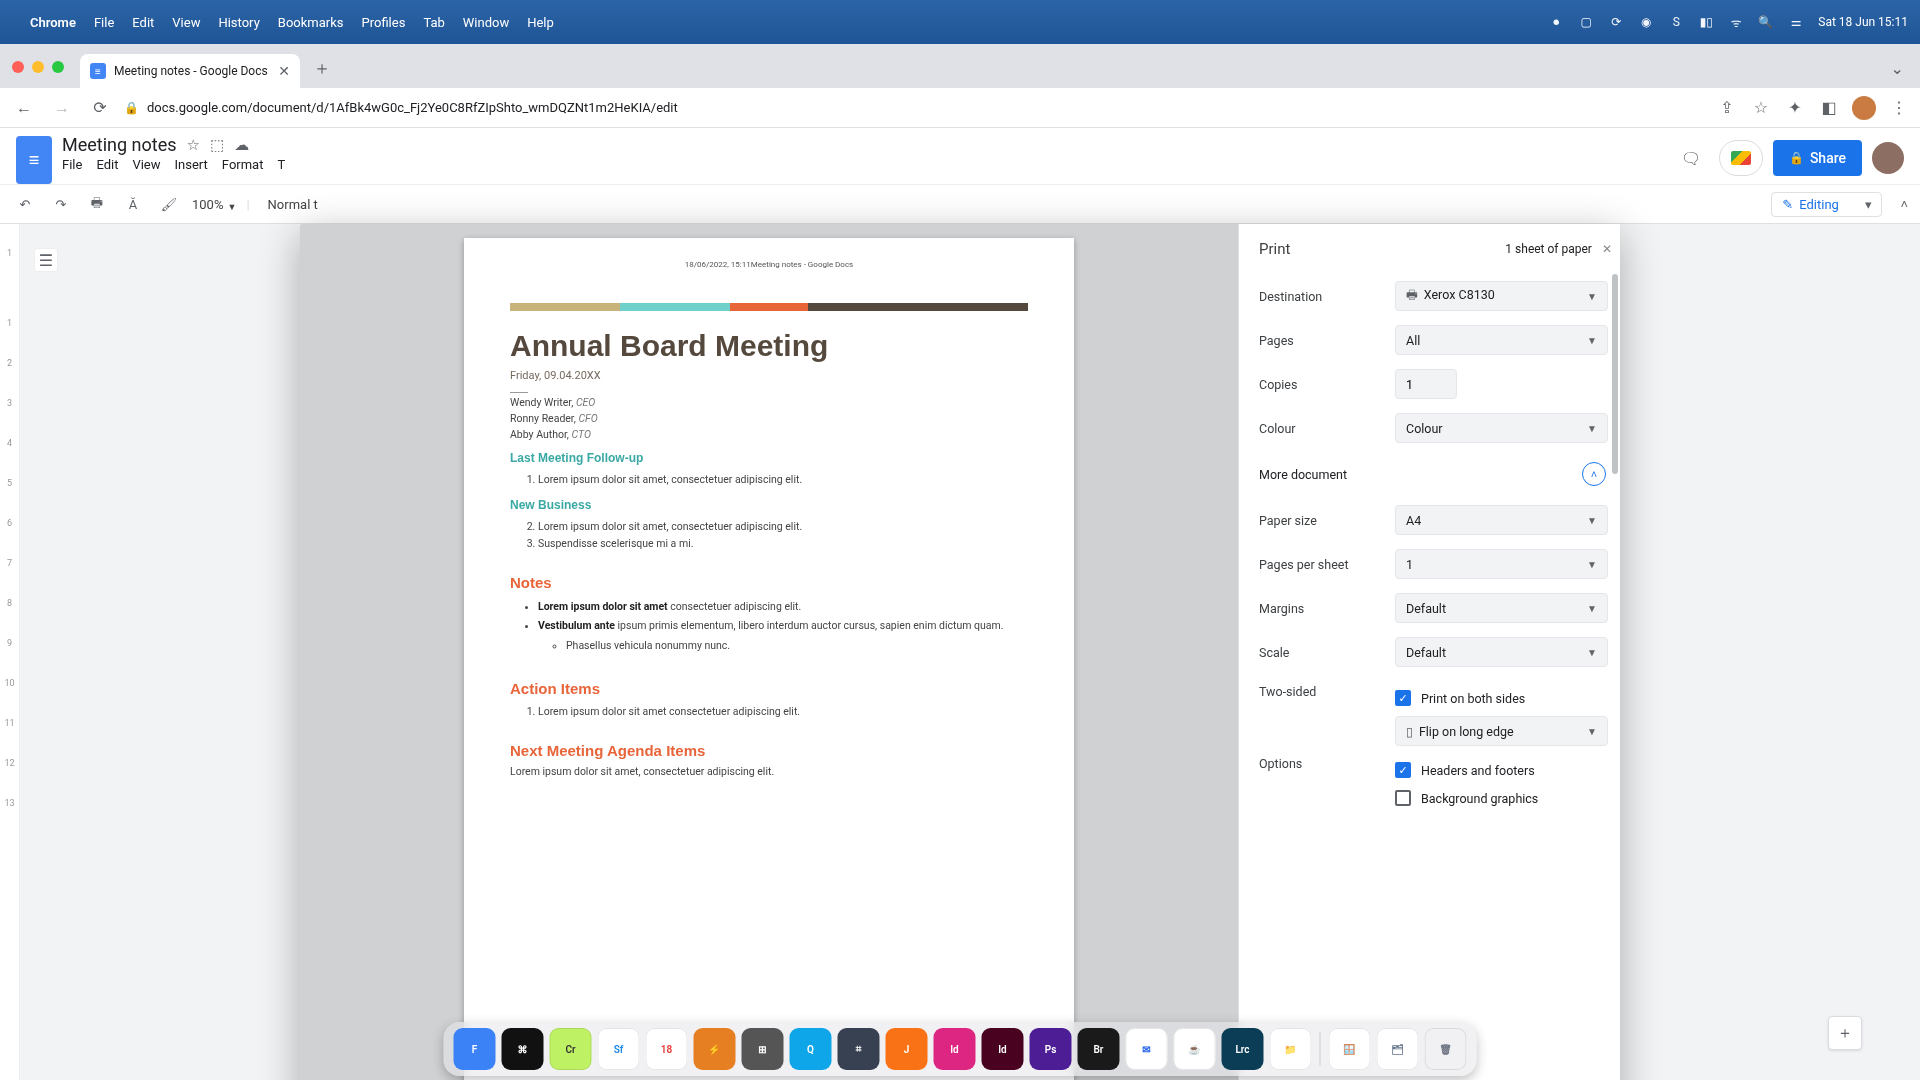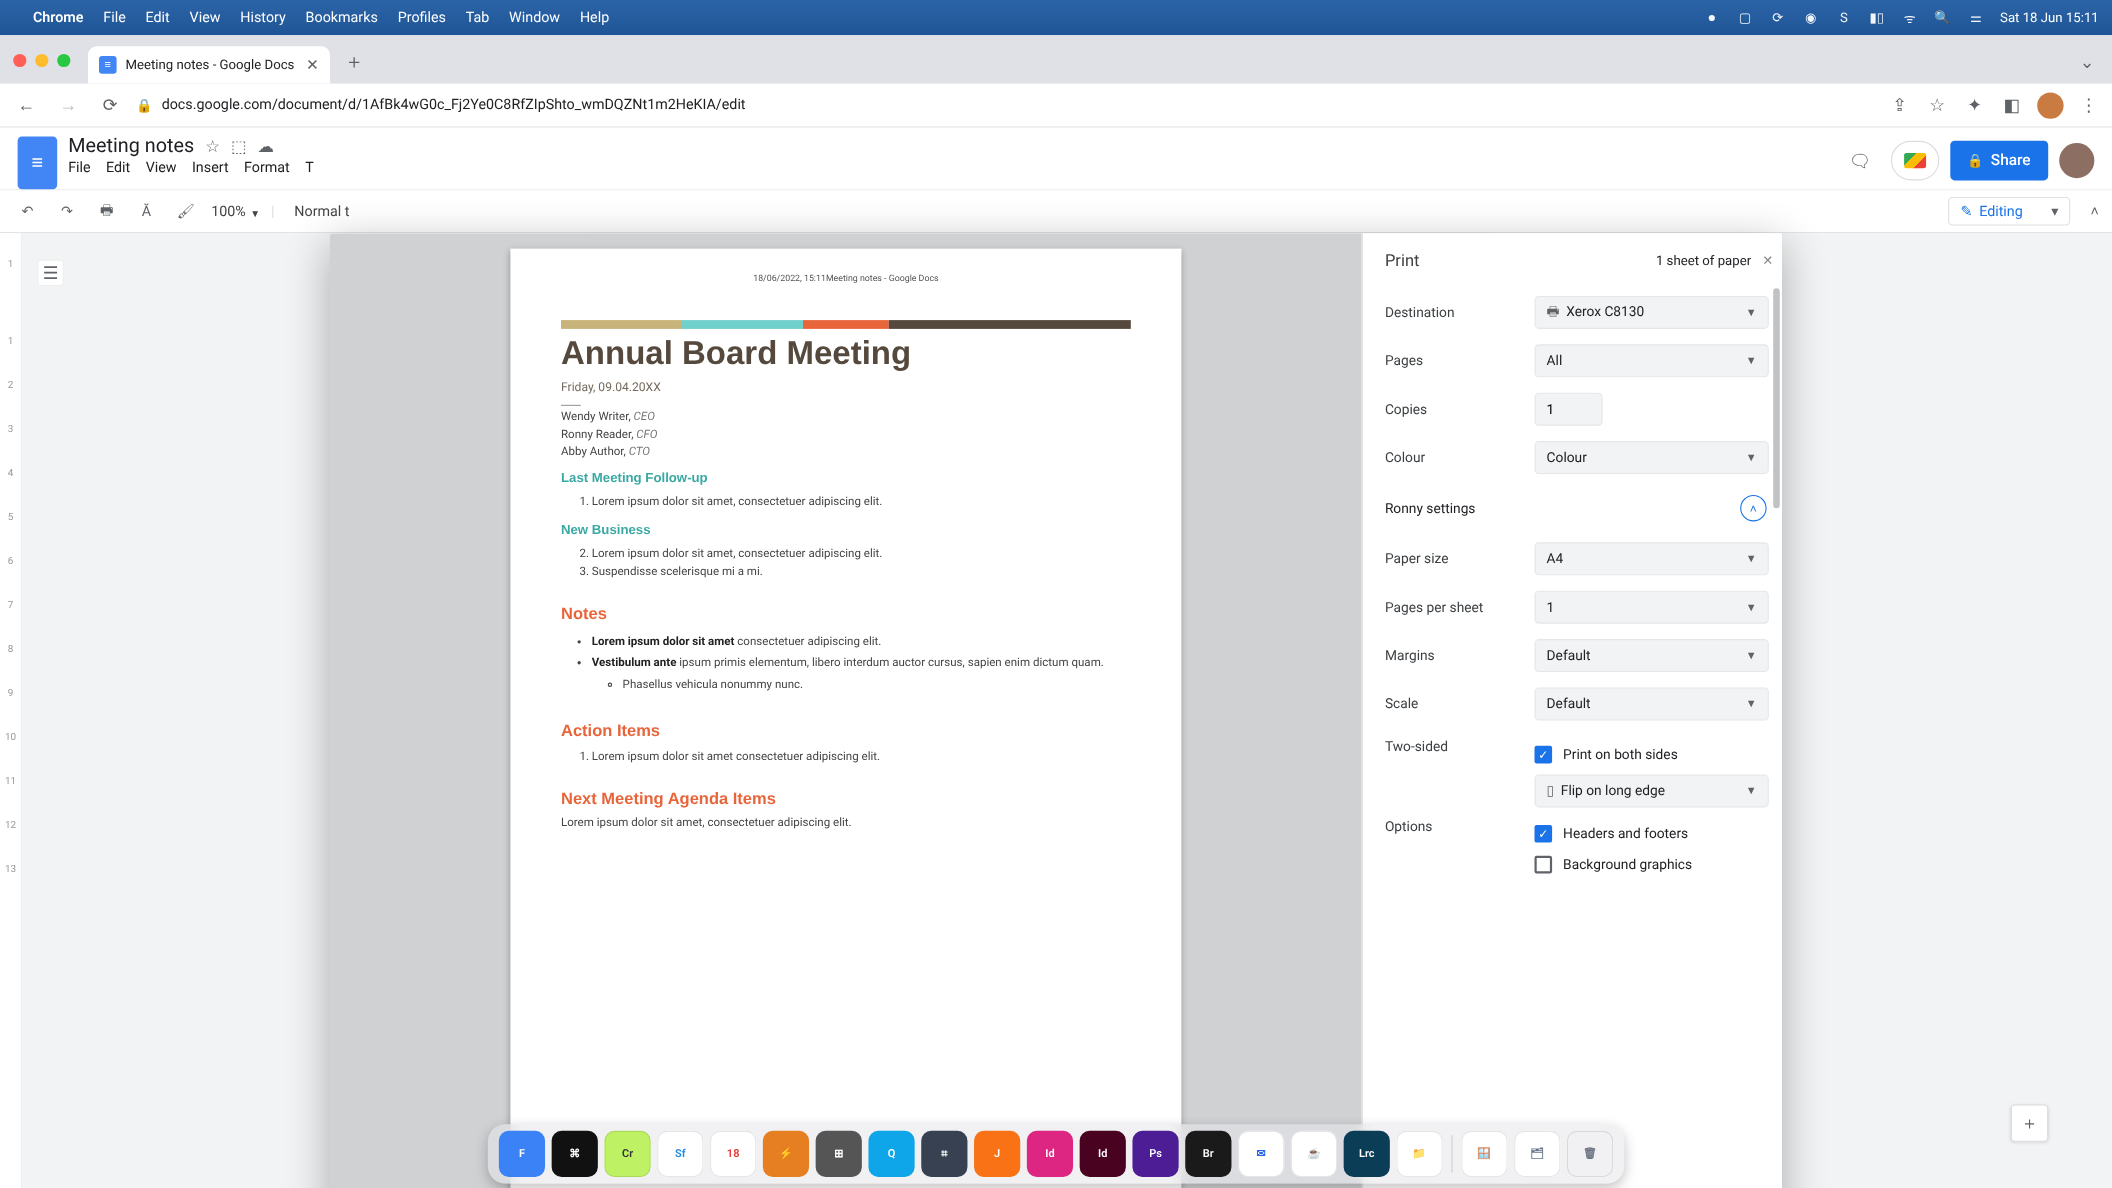--- a/index.html
+++ b/index.html
@@ -1,19 +1,19 @@
 <!DOCTYPE html>
 <html><head>
 <meta charset="utf-8">
 <style>
 * { margin: 0; padding: 0; box-sizing: border-box; font-family: -apple-system, BlinkMacSystemFont, "Segoe UI", Roboto, Arial, sans-serif; }
 body { width: 1920px; height: 1080px; overflow: hidden; background: #fff; }
 
 
-.menubar { height: 32px; background: linear-gradient(180deg,#2b64a7,#1f5596); color:#fff; display:flex; align-items:center; padding:5px 12px; font-size:13px; justify-content:space-between;}
+.menubar { height: 44px; background: linear-gradient(180deg,#2b64a7,#1f5596); color:#fff; display:flex; align-items:center; padding:5px 12px; font-size:13px; justify-content:space-between;}
 .menubar-left, .menubar-right { display:flex; align-items:center; gap:18px;}
 .menubar-right { gap:14px; font-size:12px;}
 .apple { font-size:16px;}
 .menubar-item { cursor:default;}
 .menubar-icon { width:16px; height:16px; display:inline-flex; align-items:center; justify-content:center; opacity:.95;}
 
 
 .chrome { background:#dfe1e6;}
 .tabstrip { height:44px; display:flex; align-items:flex-end; padding:8px 8px 0 8px; gap:8px;}
 .traffic { display:flex; gap:8px; align-self:center; padding:0 8px 6px 4px;}
@@ -85,21 +85,21 @@
 .left-pane { background:#cfd1d3;}
 
 
 .page { width:610px; background:#fff; box-shadow:0 2px 6px rgba(0,0,0,.3); padding:22px 46px 18px 46px; font-size:11px; color:#333; position:relative;}
 .page-header-row { display:flex; justify-content:center; font-size:8px; color:#555;}
 .colorbar { height:8px; width:100%; margin-top:34px; display:flex;}
 .colorbar span:nth-child(1){flex:2; background:#c8b47b;}
 .colorbar span:nth-child(2){flex:2; background:#6fd0cc;}
 .colorbar span:nth-child(3){flex:1.4; background:#e8653a;}
 .colorbar span:nth-child(4){flex:4; background:#55493d;}
-.htitle { font-family:"Trebuchet MS","Segoe UI",sans-serif; font-size:30px; font-weight:700; color:#55493d; margin-top:6px;}
+.htitle { font-family:"Trebuchet MS","Segoe UI",sans-serif; font-size:30px; font-weight:700; color:#55493d; margin-top:18px;}
 .hdate { font-size:11px; color:#756a5e; margin-top:6px;}
 .hdash { width:18px; height:1px; background:#999; margin-top:10px;}
 h2.sect { color:#e8653a; font-size:15px; font-weight:700; margin-top:22px; font-family:"Trebuchet MS",sans-serif;}
 h3.sub { color:#3aa9a4; font-size:12px; font-weight:700; margin-top:10px; font-family:"Trebuchet MS",sans-serif;}
 .att-line { font-size:10.5px; color:#444; margin-top:3px;}
 .att-line i{color:#777;}
 ol.num { list-style:decimal; padding-left:28px; font-size:10.5px; color:#444; margin-top:6px;}
 ol.num li{ padding:2px 0;}
 ul.bul { list-style:disc; padding-left:28px; font-size:10.5px; color:#444; margin-top:6px;}
 ul.bul li{ padding:3px 0;}
@@ -369,21 +369,21 @@
 
           <div class="rp-row">
             <span class="rp-label">Colour</span>
             <div class="rp-select">
               <span>Colour</span>
                 <span class="caret">▼</span>
             </div>
           </div>
 
           <div class="rp-more">
-            <span>Ronny settings</span>
+            <span>More document</span>
             <span class="expander">˄</span>
           </div>
 
           <div class="rp-row">
             <span class="rp-label">Paper size</span>
             <div class="rp-select">
               <span>A4</span>
                 <span class="caret">▼</span>
             </div>
           </div>

